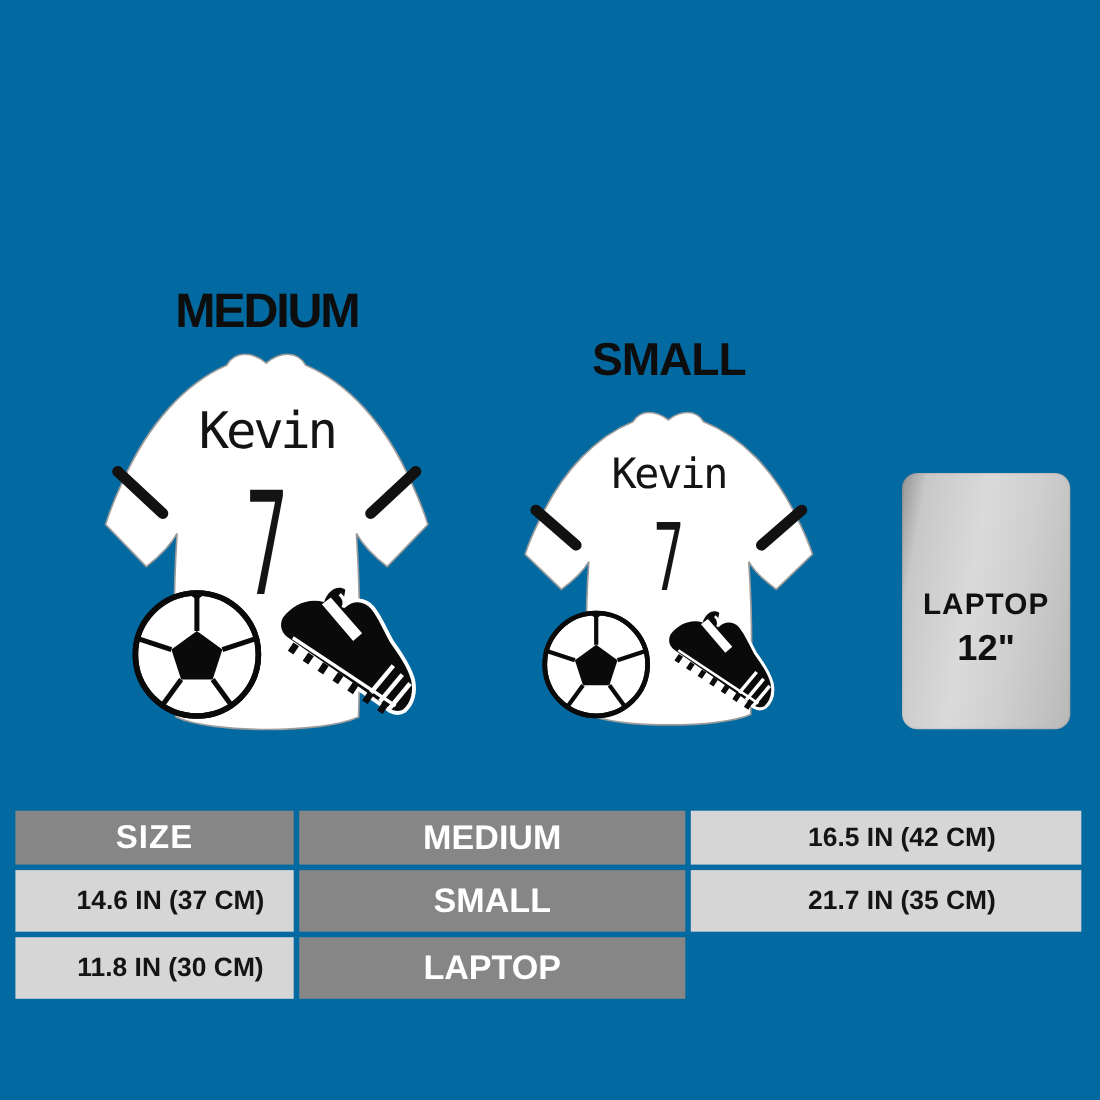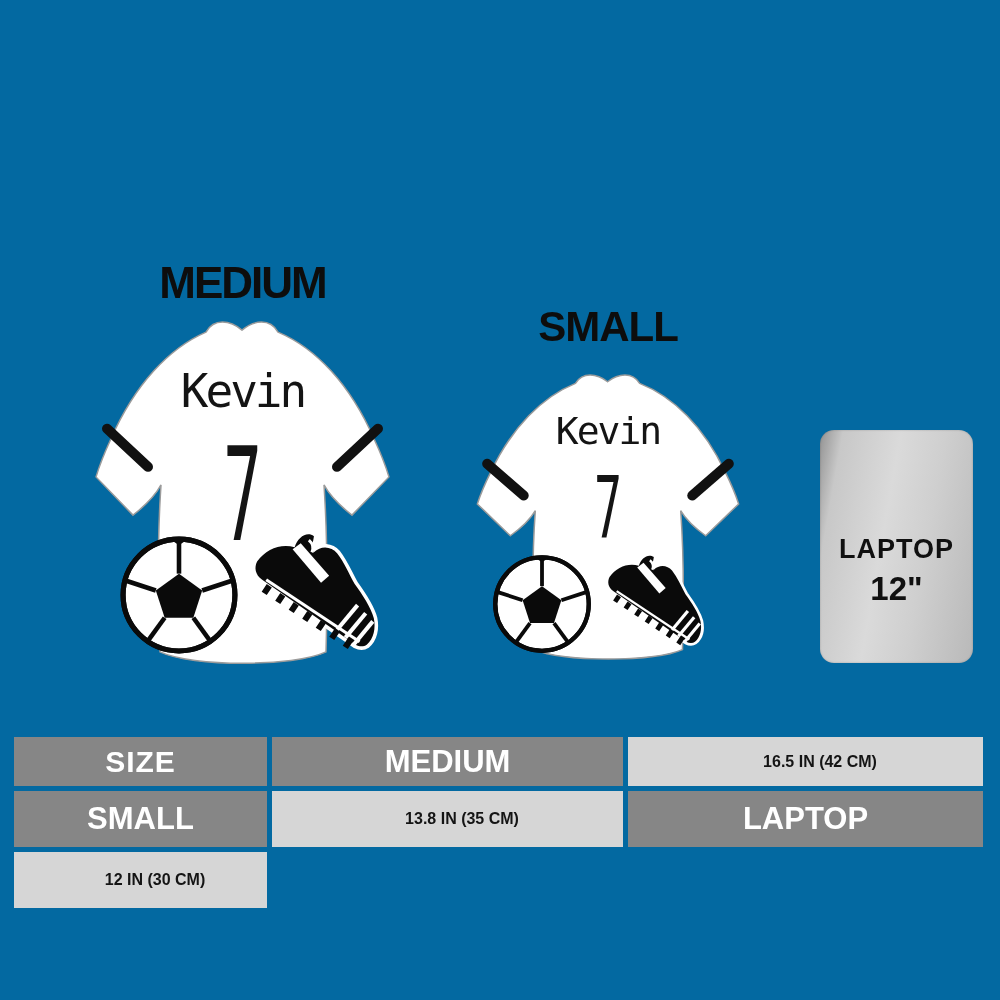--- a/index.html
+++ b/index.html
@@ -30,21 +30,21 @@
           box-shadow:inset 0 0 2px rgba(0,0,0,.25);
           display:flex;flex-direction:column;align-items:center;justify-content:center;}
   .laptop-inner{transform:translateY(26px);text-align:center;}
   .laptop-label{font-weight:bold;font-size:27px;letter-spacing:1px;color:#101010;line-height:1.2;}
   .laptop-size{font-weight:bold;font-size:33px;color:#101010;line-height:1.4;}
   .size-table{left:14px;top:737px;width:825px;display:grid;
               grid-template-columns:253px 351px 355px;grid-template-rows:49px 56px 56px 56px;gap:5px;}
   .th,.rl,.td{display:flex;align-items:center;justify-content:center;font-weight:bold;}
   .th{background:#868686;color:#fff;font-size:30px;letter-spacing:1px;}
   .rl{background:#868686;color:#fff;font-size:31px;letter-spacing:0px;}
-  .td{background:#d6d6d6;color:#141414;font-size:16px;padding-left:29px;}
+  .td{background:#d6d6d6;color:#141414;font-size:24px;padding-left:29px;}
 </style>
 </head>
 <body>
 
 <div class="canvas">
 
   <div class="abs fig-title" id="title-medium">MEDIUM</div>
 
   <svg class="jersey-svg" id="jersey-medium" viewBox="0 0 305 350" preserveAspectRatio="none">
     <path d="M116,16 C124,2 140,4 152,14 C164,4 180,2 188,16
@@ -165,21 +165,22 @@
       <div class="laptop-label">LAPTOP</div>
       <div class="laptop-size">12"</div>
     </div>
   </div>
 
   <div class="abs size-table">
     <div class="th">SIZE</div>
 
     <div class="rl">MEDIUM</div>
     <div class="td">16.5 IN (42 CM)</div>
+    <div class="td">14.6 IN (37 CM)</div>
 
     <div class="rl">SMALL</div>
-    <div class="td">13.8 IN (35 CM)</div>
+    <div class="td">21.7 IN (35 CM)</div>
+    <div class="td">11.8 IN (30 CM)</div>
 
     <div class="rl">LAPTOP</div>
-    <div class="td">12 IN (30 CM)</div>
   </div>
 
 </div>
 
 </body></html>

